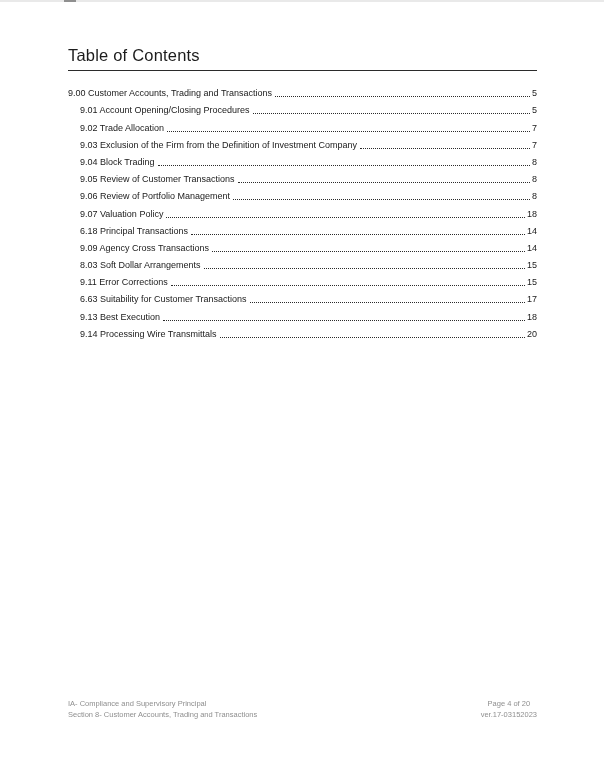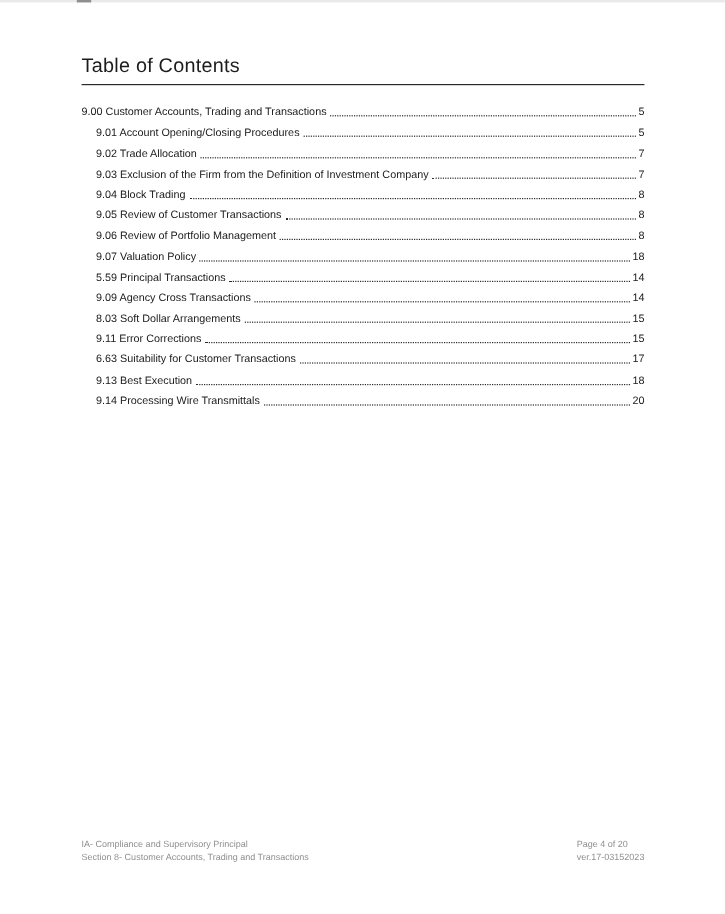--- a/index.html
+++ b/index.html
@@ -87,21 +87,21 @@
     position: absolute;
     top: 698px;
     left: 68px;
     right: 67px;
     display: flex;
     justify-content: space-between;
     font-size: 7.5px;
     line-height: 11px;
     color: var(--footer-text);
   }
-  .footer-right { text-align: left; }
+  .footer-right { text-align: center; }
 </style>
 </head>
 <body>
 
 <div class="page">
 
   <div class="top-strip">
     <div class="top-strip-marker"></div>
   </div>
 
@@ -144,21 +144,21 @@
           <span class="toc-title">9.06 Review of Portfolio Management</span>
           <span class="toc-leader"></span>
           <span class="toc-page">8</span>
         </div>
         <div class="toc-row level-2">
           <span class="toc-title">9.07 Valuation Policy</span>
           <span class="toc-leader"></span>
           <span class="toc-page">18</span>
         </div>
         <div class="toc-row level-2">
-          <span class="toc-title">5.59 Principal Transactions</span>
+          <span class="toc-title">6.18 Principal Transactions</span>
           <span class="toc-leader"></span>
           <span class="toc-page">14</span>
         </div>
         <div class="toc-row level-2">
           <span class="toc-title">9.09 Agency Cross Transactions</span>
           <span class="toc-leader"></span>
           <span class="toc-page">14</span>
         </div>
         <div class="toc-row level-2">
           <span class="toc-title">8.03 Soft Dollar Arrangements</span>

